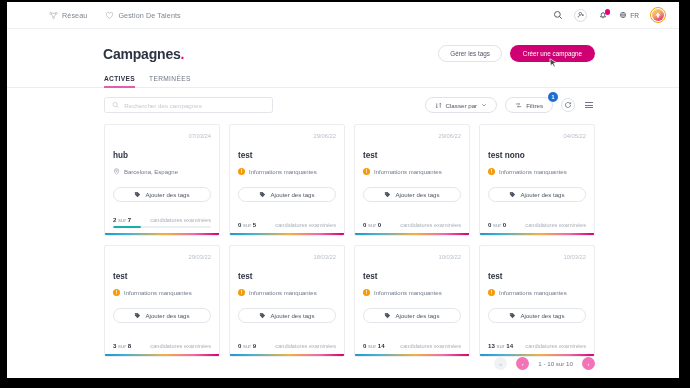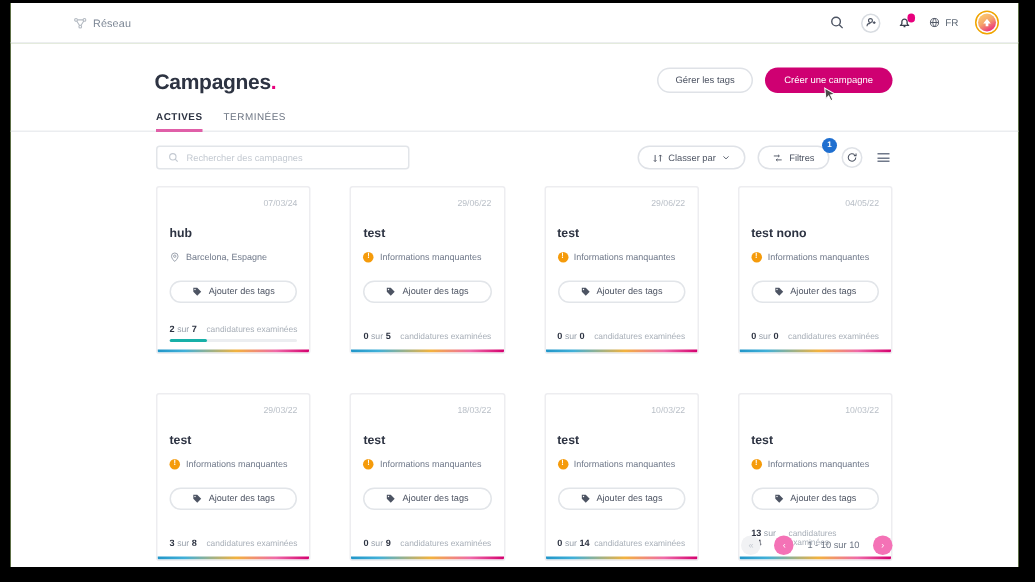--- a/index.html
+++ b/index.html
@@ -142,21 +142,21 @@
     width: 14px; height: 14px; border-radius: 50%;
     border: 1px solid #dfe2e7; background: #fff;
     display: flex; align-items: center; justify-content: center; cursor: pointer;
   }
   .hamburger { display: flex; flex-direction: column; gap: 1.6px; cursor: pointer; padding: 2px; }
   .hamburger span { display: block; width: 8px; height: 1px; background: #70798a; }
 
   
   .grid {
     display: grid; grid-template-columns: repeat(4, 1fr);
-    gap: 26px;
+    gap: 9px;
     padding: 11px 84px 12px 97px;
   }
   .card {
     background: #fff; border: 1px solid #ededf0; border-radius: 2px;
     position: relative; overflow: hidden;
     padding: 8px 8px 0 8px; height: 112px;
     display: flex; flex-direction: column;
     cursor: pointer;
   }
   .card-date { font-size: 5.8px; color: #b9bfc7; text-align: right; }
@@ -221,20 +221,26 @@
         <svg class="nav-ico" viewBox="0 0 16 16" fill="none" stroke="#9aa2ad" stroke-width="1.3">
           <circle cx="3" cy="4" r="1.6"></circle>
             <circle cx="13" cy="4" r="1.6"></circle>
             <circle cx="8" cy="12" r="1.6"></circle>
           <path d="M3.8 5.3L7.2 10.6M12.2 5.3L8.8 10.6M4.6 4h6.8"></path>
         </svg>
         <span>Réseau</span>
       </div>
 
 
+      <div class="nav-item">
+        <svg class="nav-ico" viewBox="0 0 16 16" fill="none" stroke="#9aa2ad" stroke-width="1.3">
+          <path d="M8 13.2S2.4 9.6 2.4 6.1A2.9 2.9 0 018 4.5a2.9 2.9 0 015.6 1.6c0 3.5-5.6 7.1-5.6 7.1z"></path>
+        </svg>
+        <span>Gestion De Talents</span>
+      </div>
     </div>
 
     <div class="nav-right">
       <div class="ni">
         <svg width="10" height="10" viewBox="0 0 16 16" fill="none" stroke="#4d5463" stroke-width="1.5">
           <circle cx="7" cy="7" r="4.6"></circle>
             <path d="M10.4 10.4L14 14"></path>
         </svg>
       </div>
       <div class="ni">

